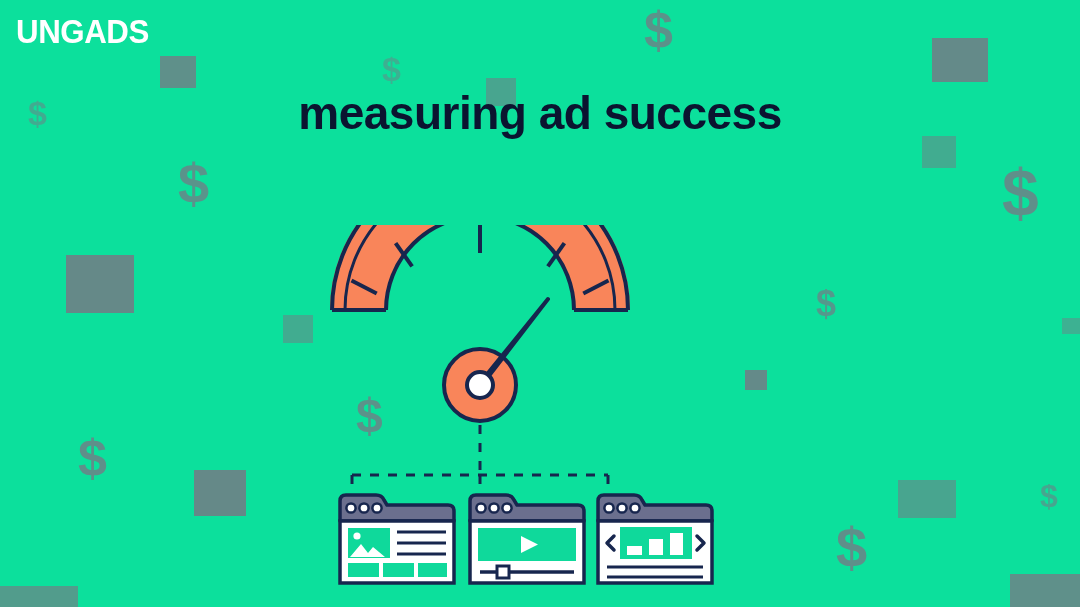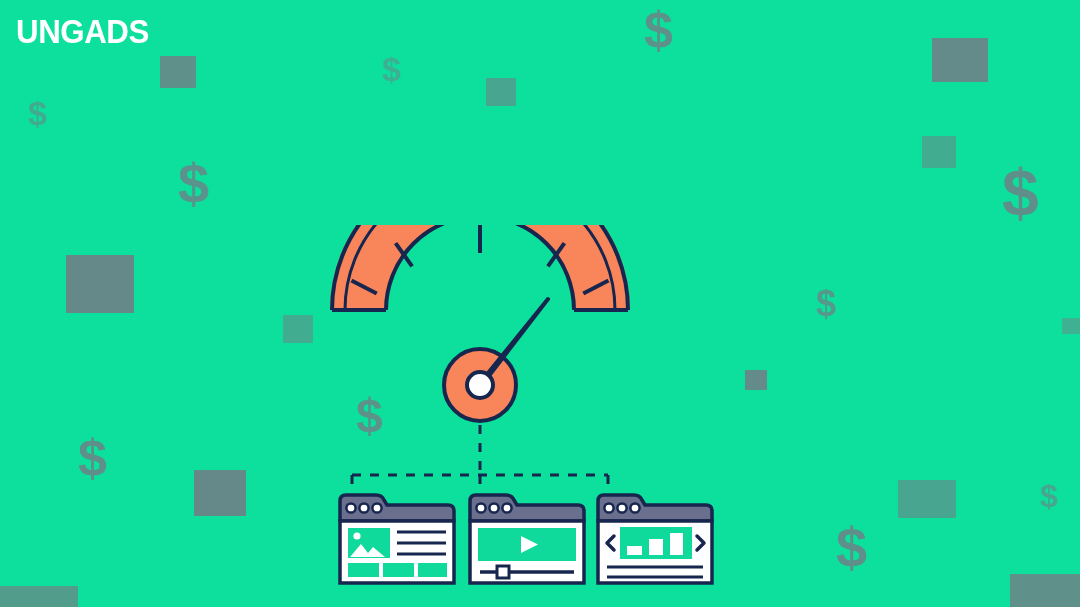--- a/index.html
+++ b/index.html
@@ -85,20 +85,21 @@
     <div class="deco-dollar" style="left: 816px; top: 286px; font-size: 36px; color: rgb(110, 129, 135); opacity: 0.75;">$</div>
     <div class="deco-dollar" style="left: 356px; top: 392px; font-size: 48px; color: rgb(110, 129, 135); opacity: 0.82;">$</div>
     <div class="deco-dollar" style="left: 78px; top: 432px; font-size: 52px; color: rgb(110, 129, 135); opacity: 0.85;">$</div>
     <div class="deco-dollar" style="left: 836px; top: 520px; font-size: 56px; color: rgb(110, 129, 135); opacity: 0.85;">$</div>
     <div class="deco-dollar" style="left: 1040px; top: 480px; font-size: 32px; color: rgb(110, 129, 135); opacity: 0.6;">$</div>
   </div>
 
 <div id="logo">UNGADS</div>
 
 <h1 id="title">
+  <span class="line">measuring ad success</span>
 </h1>
 
 <div id="illustration">
   <svg width="420" height="360" viewBox="0 0 420 360">
 
     <g>
 
       <path d="M 15 85 A 135 135 0 0 1 285 85 L 285 85" fill="none" stroke="#ffffff" stroke-width="26"></path>
 
       <path d="M 28 85 A 122 122 0 0 1 272 85" fill="none" stroke="#f9855a" stroke-width="56"></path>

